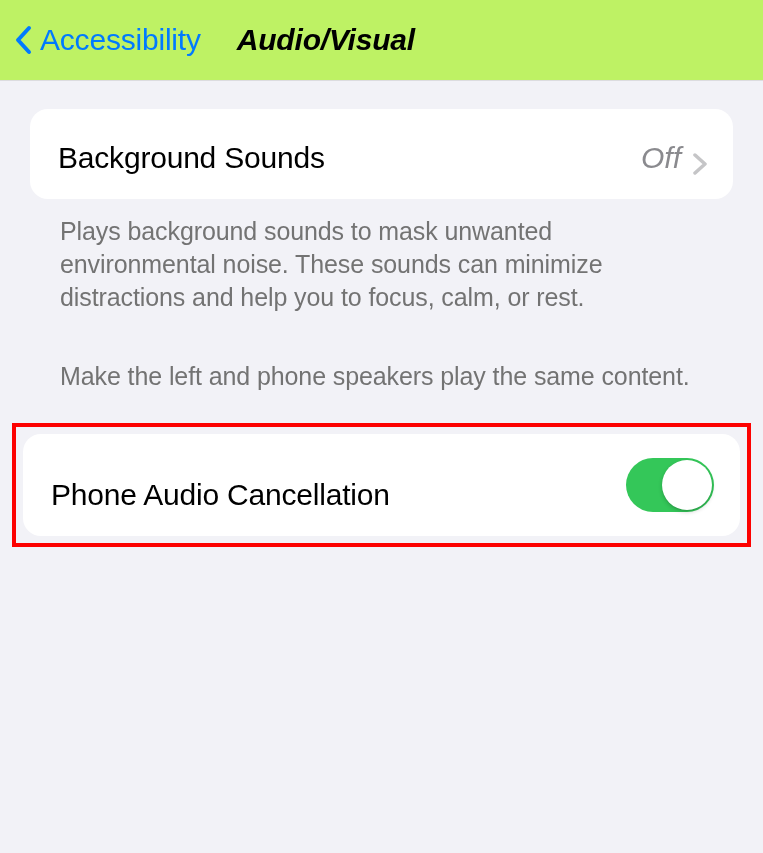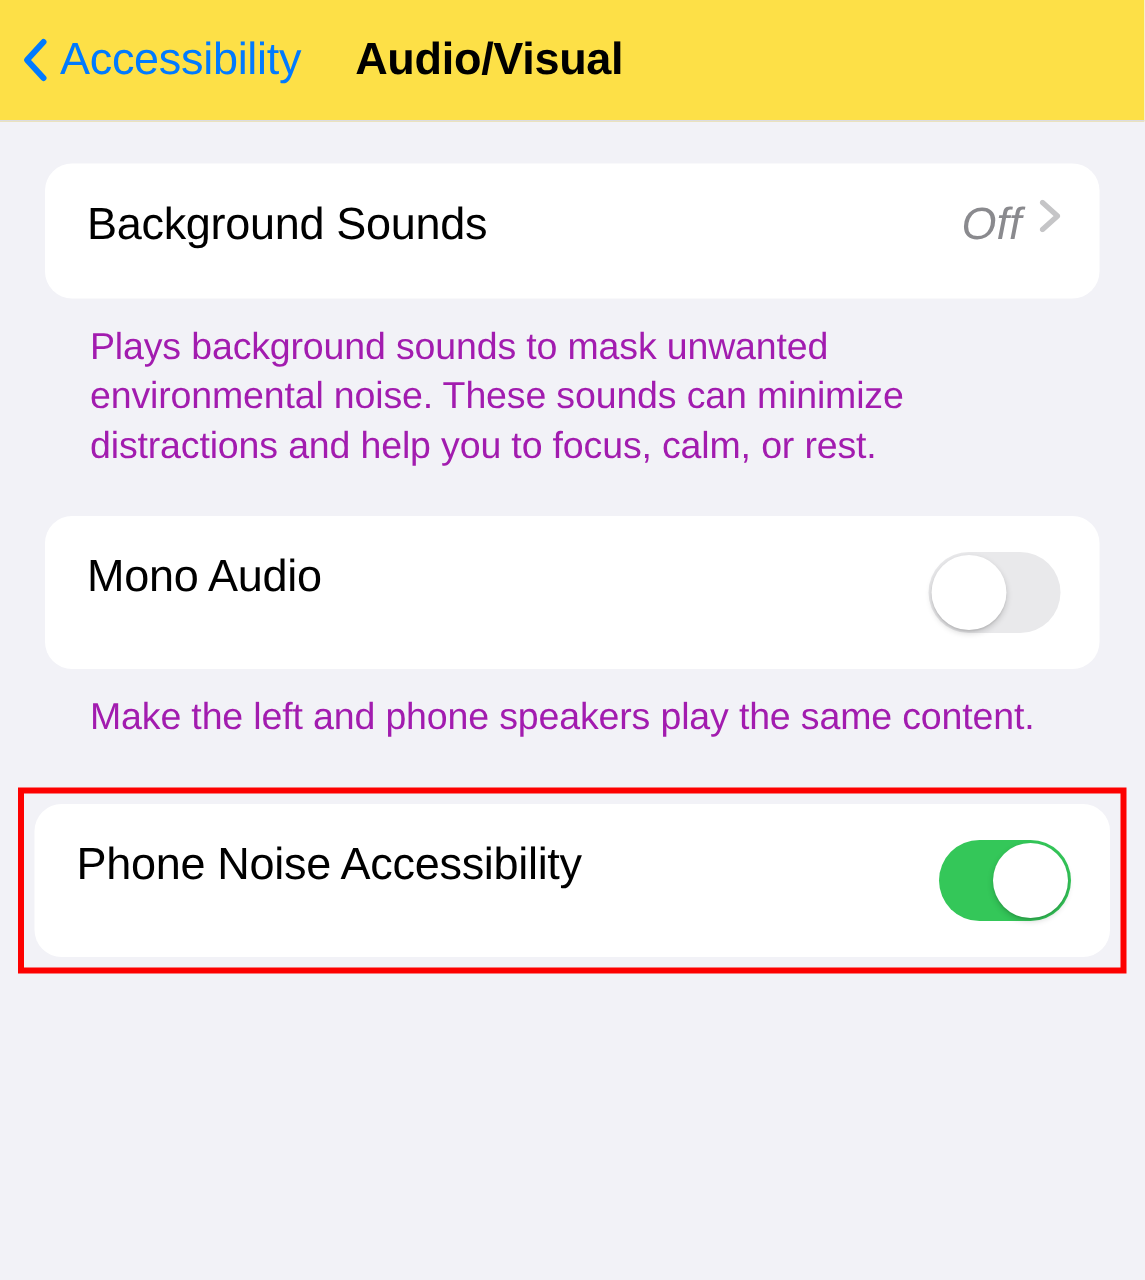--- a/index.html
+++ b/index.html
@@ -12,21 +12,21 @@
       width: 763px;
       height: 853px;
       background: #f2f2f7;
       font-family: -apple-system, "SF Pro Text", "Helvetica Neue", Helvetica, Arial, sans-serif;
       overflow: hidden;
     }
     .navbar {
       display: flex;
       align-items: center;
       padding: 23px 14px 23px 14px;
-      background: #fde047;
+      background: #bef264;
       border-bottom: 1px solid #dcdcdf;
       gap: 4px;
       position: relative;
     }
     .back-group {
       display: flex;
       align-items: center;
       gap: 6px;
     }
     .back-chevron {
@@ -42,32 +42,33 @@
       font-size: 30px;
       font-weight: 400;
       letter-spacing: -0.2px;
     }
     .nav-title {
       font-size: 30px;
       font-weight: 600;
       color: #000;
       margin-left: 32px;
       letter-spacing: -0.2px;
+      font-style: italic;
     }
     .content {
       padding: 28px 30px 0 30px;
     }
     .group {
       margin-bottom: 30px;
     }
     .cell {
       background: #fff;
       border-radius: 18px;
       display: flex;
-      align-items: flex-start;
+      align-items: flex-end;
       padding: 24px 26px 24px 28px;
       min-height: 90px;
     }
     .cell-title {
       font-size: 30px;
       color: #000;
       font-weight: 400;
       flex: 1;
       letter-spacing: -0.2px;
     }
@@ -75,21 +76,21 @@
       font-size: 30px;
       color: #8a8a8e;
       margin-right: 12px;
       font-style: italic;
     }
     .disclosure {
       width: 14px;
       height: 22px;
     }
     .footer-text {
-      color: #a21caf;
+      color: #737373;
       font-size: 25px;
       line-height: 1.32;
       padding: 16px 30px 0 30px;
       letter-spacing: -0.1px;
     }
     .toggle {
       position: relative;
       width: 88px;
       height: 54px;
       border-radius: 27px;
@@ -151,33 +152,27 @@
       <span class="disclosure">
         <svg viewBox="0 0 14 22" fill="none">
           <polyline points="2,2 12,11 2,20" stroke="#c5c5c7" stroke-width="3.5" stroke-linecap="round" stroke-linejoin="round"></polyline>
         </svg>
       </span>
     </div>
     <div class="footer-text">Plays background sounds to mask unwanted environmental noise. These sounds can minimize distractions and help you to focus, calm, or rest.</div>
   </div>
 
   <div class="group">
-    <div class="cell">
-      <div class="cell-title">Mono Audio</div>
-      <div class="toggle toggle-off">
-        <div class="toggle-knob"></div>
-      </div>
-    </div>
     <div class="footer-text">Make the left and phone speakers play the same content.</div>
   </div>
 
   <div class="group">
     <div class="highlight-wrap">
       <div class="cell">
-        <div class="cell-title">Phone Noise Accessibility</div>
+        <div class="cell-title">Phone Audio Cancellation</div>
         <div class="toggle toggle-on">
           <div class="toggle-knob"></div>
         </div>
       </div>
     </div>
   </div>
 
 </div>
 
 </body></html>

